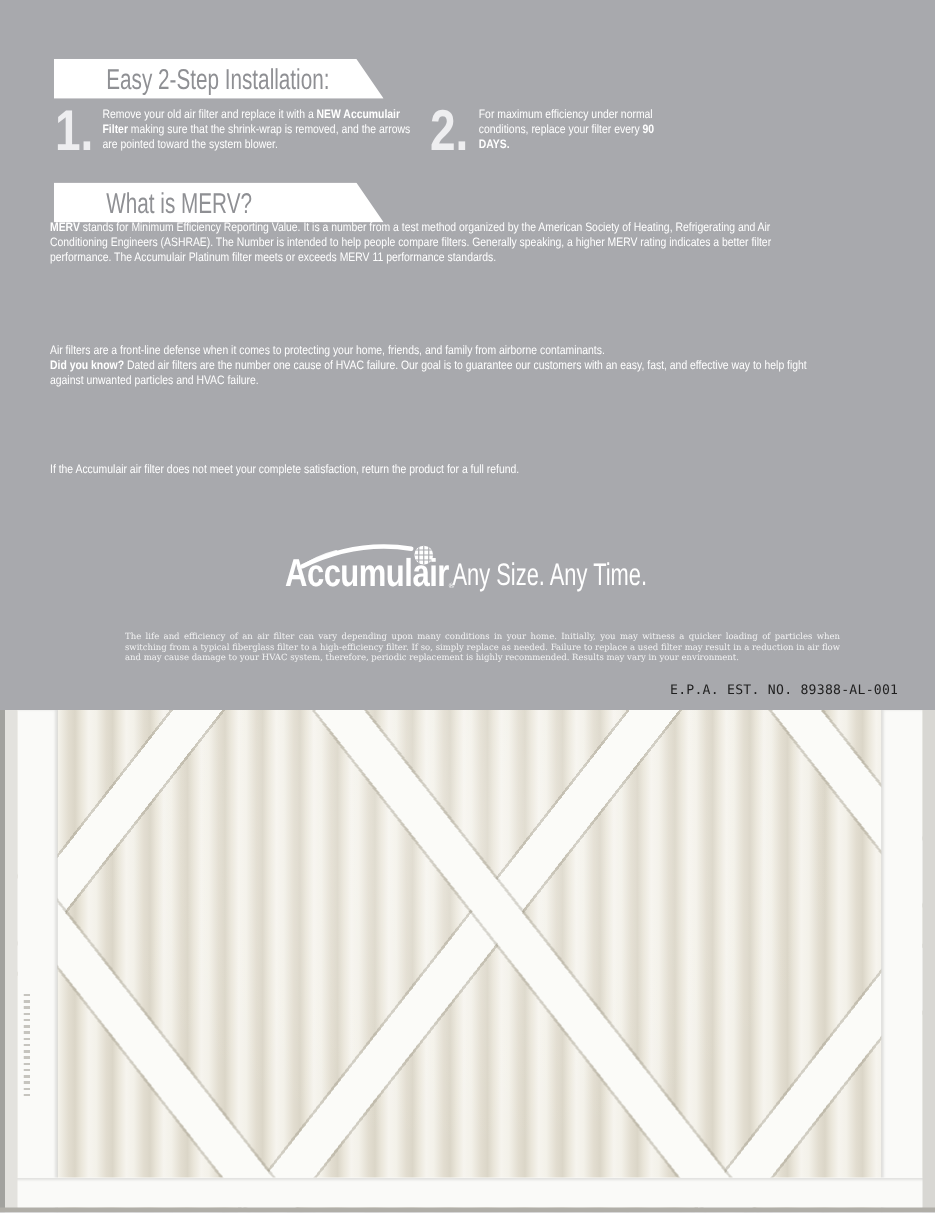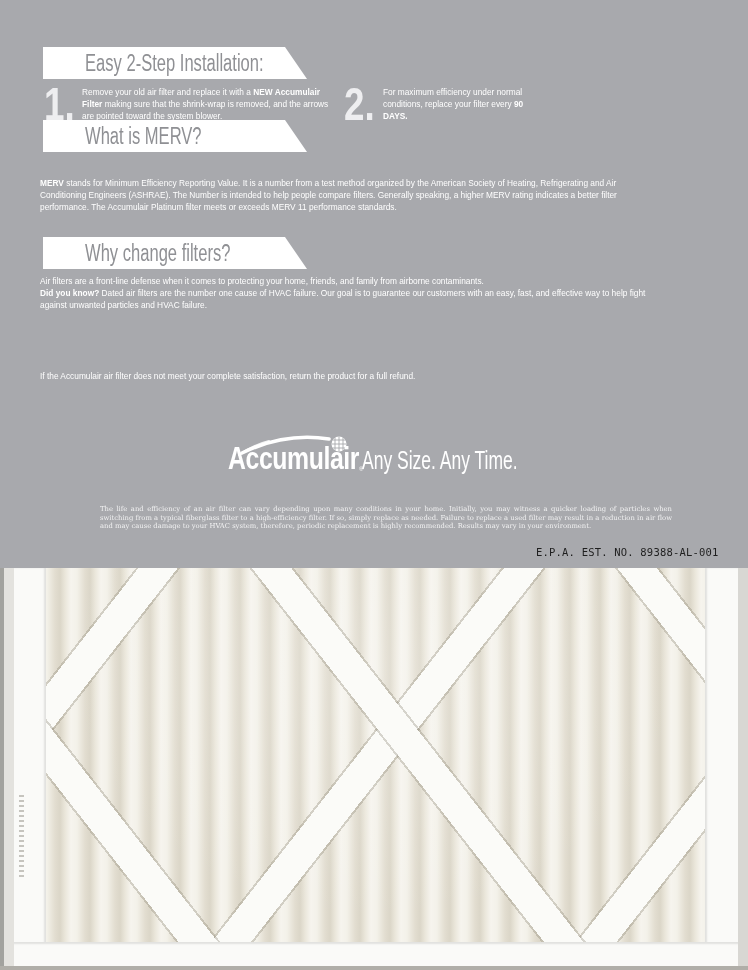--- a/index.html
+++ b/index.html
@@ -98,28 +98,25 @@
 <div id="page">
 
   <div class="banner" style="top:47px">
     <span class="hd">Easy 2-Step Installation:</span>
   </div>
   <div class="stepnum" style="left:44px;top:85px">1.</div>
   <div class="copy" style="left:82px;top:86px">Remove your old air filter and replace it with a <strong>NEW Accumulair</strong><br><strong>Filter</strong> making sure that the shrink-wrap is removed, and the arrows<br>are pointed toward the system blower.</div>
   <div class="stepnum" style="left:344px;top:85px">2.</div>
   <div class="copy" style="left:383px;top:86px">For maximum efficiency under normal<br>conditions, replace your filter every <strong>90</strong><br><strong>DAYS.</strong></div>
 
-  <div class="banner" style="top:120px">
+  <div class="banner" style="top:146px">
     <span class="hd">What is MERV?</span>
   </div>
   <div class="copy" style="left:40px;top:177px"><strong>MERV</strong> stands for Minimum Efficiency Reporting Value. It is a number from a test method organized by the American Society of Heating, Refrigerating and Air<br>Conditioning Engineers (ASHRAE). The Number is intended to help people compare filters. Generally speaking, a higher MERV rating indicates a better filter<br>performance. The Accumulair Platinum filter meets or exceeds MERV 11 performance standards.</div>
 
-  <div class="banner" style="top:237px">
-    <span class="hd">Why change filters?</span>
-  </div>
   <div class="copy" style="left:40px;top:275px">Air filters are a front-line defense when it comes to protecting your home, friends, and family from airborne contaminants.<br><strong>Did you know?</strong> Dated air filters are the number one cause of HVAC failure. Our goal is to guarantee our customers with an easy, fast, and effective way to help fight<br>against unwanted particles and HVAC failure.</div>
 
   <div class="copy" style="left:40px;top:370px">If the Accumulair air filter does not meet your complete satisfaction, return the product for a full refund.</div>
 
   <div>
     <svg class="swoosh" viewBox="0 0 135 34">
       <defs>
         <clipPath id="globeclip">
             <circle cx="114" cy="20" r="7.5"></circle>
           </clipPath>

